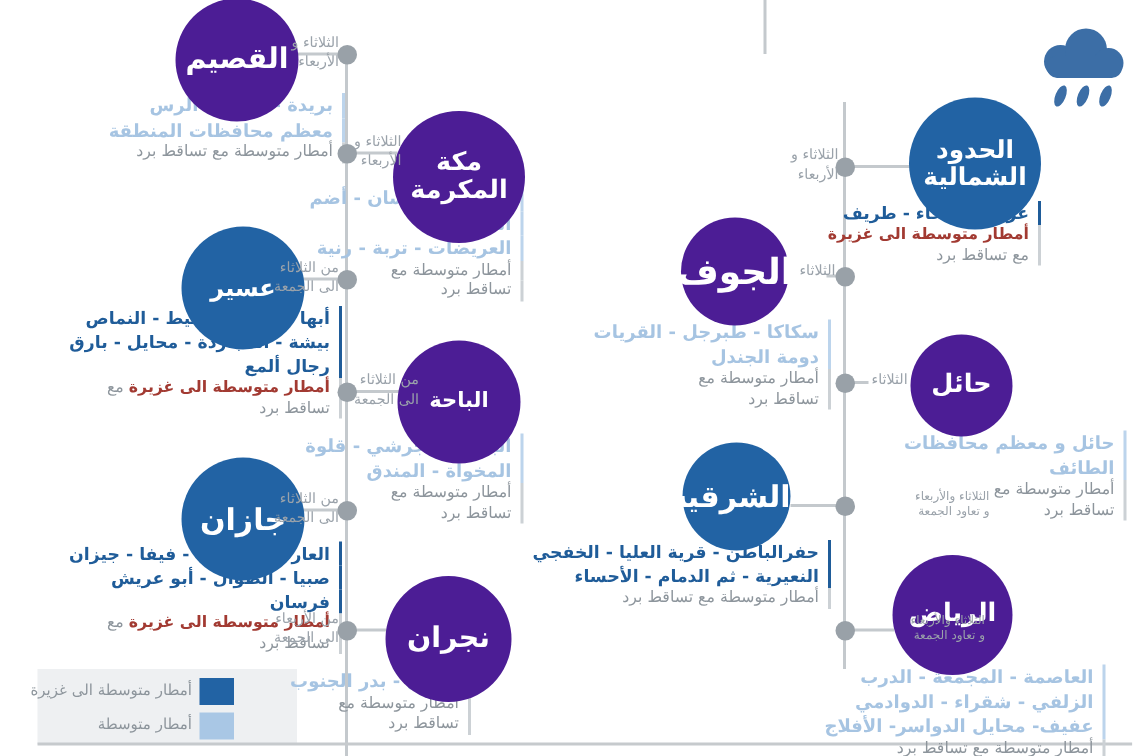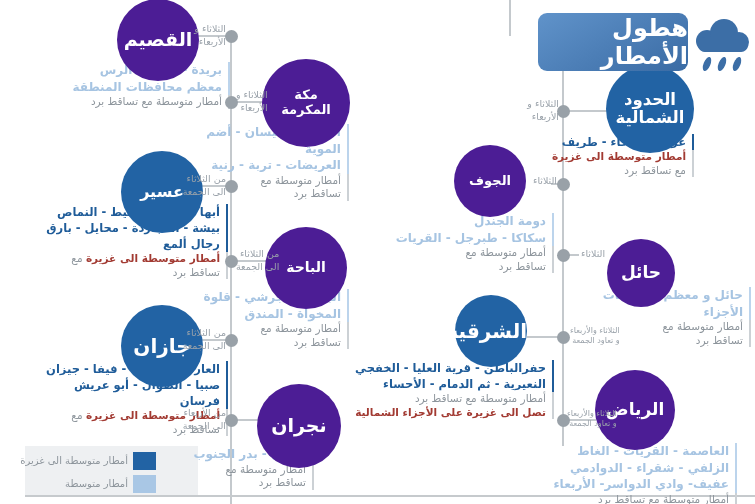--- a/index.html
+++ b/index.html
@@ -7,21 +7,21 @@
          font-family:"DejaVu Sans",sans-serif;}
   .vline{position:absolute;width:2px;background:#c4c9cd;}
   .hline{position:absolute;height:2px;background:#c4c9cd;}
   .node{position:absolute;width:13px;height:13px;border-radius:50%;background:#99a1a8;z-index:3;}
   .circle{position:absolute;border-radius:50%;display:flex;flex-direction:column;align-items:center;
           justify-content:center;color:#fff;font-weight:bold;text-align:center;line-height:1.12;z-index:4;}
   .light{background:#4c1d95;}
   .dark{background:#2263a4;}
   .days{position:absolute;color:#9aa2aa;font-size:9.5px;line-height:13px;direction:rtl;
         text-align:right;white-space:nowrap;z-index:5;}
-  .days.sm{font-size:8px;line-height:10px;}
+  .days.sm{font-size:8px;line-height:10px;padding-left:40px;}
   .tb{position:absolute;direction:rtl;text-align:right;z-index:2;}
   .tb .c{font-weight:bold;white-space:nowrap;padding-right:6px;}
   .tb .cl{font-size:12px;line-height:16.5px;color:#a6c4e2;border-right:2px solid #bcd4ec;}
   .tb .cd{font-size:11.5px;line-height:16px;color:#1f5c99;border-right:2px solid #1f5c99;}
   .tb .r{font-size:10.5px;line-height:13.5px;color:#8d959c;border-right:2px solid #ccd1d5;
          padding-right:6px;white-space:nowrap;}
   .mar{color:#a23a32;font-weight:bold;}
   .title-box{position:absolute;left:538px;top:13px;width:150px;height:58px;border-radius:9px;
              background:linear-gradient(150deg,#6093ca,#3a6ba4);display:flex;align-items:center;
              justify-content:center;color:#fff;font-size:24px;font-weight:bold;direction:rtl;z-index:6;}
@@ -59,44 +59,44 @@
   <div class="node" style="left:225px;top:414px;"></div>
   <div class="node" style="left:557px;top:105px;"></div>
   <div class="node" style="left:557px;top:178px;"></div>
   <div class="node" style="left:557px;top:249px;"></div>
   <div class="node" style="left:557px;top:331px;"></div>
   <div class="node" style="left:557px;top:414px;"></div>
 
   <div class="circle light" style="left:117px;top:-1px;width:82px;height:82px;font-size:19px;">
     <div>القصيم</div>
   </div>
-  <div class="circle light" style="left:262px;top:59px;width:88px;height:88px;font-size:13px;">
+  <div class="circle light" style="left:262px;top:74px;width:88px;height:88px;font-size:17px;">
     <div>مكة</div>
     <div>المكرمة</div>
   </div>
   <div class="circle dark" style="left:121px;top:151px;width:82px;height:82px;font-size:16px;">
     <div>عسير</div>
   </div>
   <div class="circle light" style="left:265px;top:227px;width:82px;height:82px;font-size:14px;">
     <div>الباحة</div>
   </div>
   <div class="circle dark" style="left:121px;top:305px;width:82px;height:82px;font-size:20px;">
     <div>جازان</div>
   </div>
   <div class="circle light" style="left:257px;top:384px;width:84px;height:84px;font-size:19px;">
     <div>نجران</div>
   </div>
   <div class="circle dark" style="left:606px;top:65px;width:88px;height:88px;font-size:16.5px;">
     <div>الحدود</div>
     <div>الشمالية</div>
   </div>
-  <div class="circle light" style="left:454px;top:145px;width:72px;height:72px;font-size:13px;">
+  <div class="circle light" style="left:454px;top:145px;width:72px;height:72px;font-size:24px;">
     <div>الجوف</div>
   </div>
-  <div class="circle light" style="left:607px;top:239px;width:68px;height:68px;font-size:17px;text-align:right;">
+  <div class="circle light" style="left:607px;top:223px;width:68px;height:68px;font-size:17px;text-align:right;">
     <div>حائل</div>
   </div>
   <div class="circle dark" style="left:455px;top:295px;width:72px;height:72px;font-size:20px;align-items:flex-end;">
     <div>الشرقية</div>
   </div>
   <div class="circle light" style="left:595px;top:370px;width:80px;height:80px;font-size:17px;">
     <div>الرياض</div>
   </div>
 
   <div class="days" style="right:529px;top:22px;">
@@ -185,50 +185,46 @@
     <div class="r">تساقط برد</div>
   </div>
 
   <div class="tb" style="right:61px;top:134px;">
     <div class="c cd">عرعر - رفحاء - طريف</div>
     <div class="r"><span class="mar">أمطار متوسطة الى غزيرة</span></div>
     <div class="r">مع تساقط برد</div>
   </div>
 
   <div class="tb" style="right:201px;top:213px;">
+    <div class="c cl">سكاكا - طبرجل - القريات</div>
     <div class="c cl">دومة الجندل</div>
-    <div class="c cl">سكاكا - طبرجل - القريات</div>
     <div class="r">أمطار متوسطة مع</div>
     <div class="r">تساقط برد</div>
   </div>
 
   <div class="tb" style="right:4px;top:287px;">
     <div class="c cl">حائل و معظم محافظات</div>
-    <div class="c cl">الأجزاء</div>
+    <div class="c cl">الطائف</div>
     <div class="r">أمطار متوسطة مع</div>
     <div class="r">تساقط برد</div>
   </div>
 
   <div class="tb" style="right:201px;top:360px;">
     <div class="c cd">حفرالباطن - قرية العليا - الخفجي</div>
     <div class="c cd">النعيرية - ثم الدمام - الأحساء</div>
     <div class="r">أمطار متوسطة مع تساقط برد</div>
-    <div class="r"><span class="mar">تصل الى غزيرة على الأجزاء الشمالية</span></div>
   </div>
 
   <div class="tb" style="right:18px;top:443px;">
-    <div class="c cl">العاصمة - القريات - الغاط</div>
+    <div class="c cl">العاصمة - المجمعة - الدرب</div>
     <div class="c cl">الزلفي - شقراء - الدوادمي</div>
-    <div class="c cl">عفيف- وادي الدواسر- الأربعاء</div>
+    <div class="c cl">عفيف- محايل الدواسر- الأفلاج</div>
     <div class="r">أمطار متوسطة مع تساقط برد</div>
   </div>
 
-  <div class="title-box">
-    <span>هطول الأمطار</span>
-  </div>
   <svg class="cloud" viewBox="0 0 64 60">
     <g fill="#3c6ea6">
       <circle cx="16" cy="27" r="11"></circle>
       <circle cx="33" cy="19" r="14"></circle>
       <circle cx="48" cy="28" r="10"></circle>
       <rect x="7" y="23" width="50" height="15" rx="7"></rect>
       <ellipse cx="16" cy="50" rx="3.4" ry="7.5" transform="rotate(22 16 50)"></ellipse>
       <ellipse cx="31" cy="50" rx="3.4" ry="7.5" transform="rotate(22 31 50)"></ellipse>
       <ellipse cx="46" cy="50" rx="3.4" ry="7.5" transform="rotate(22 46 50)"></ellipse>
     </g>

